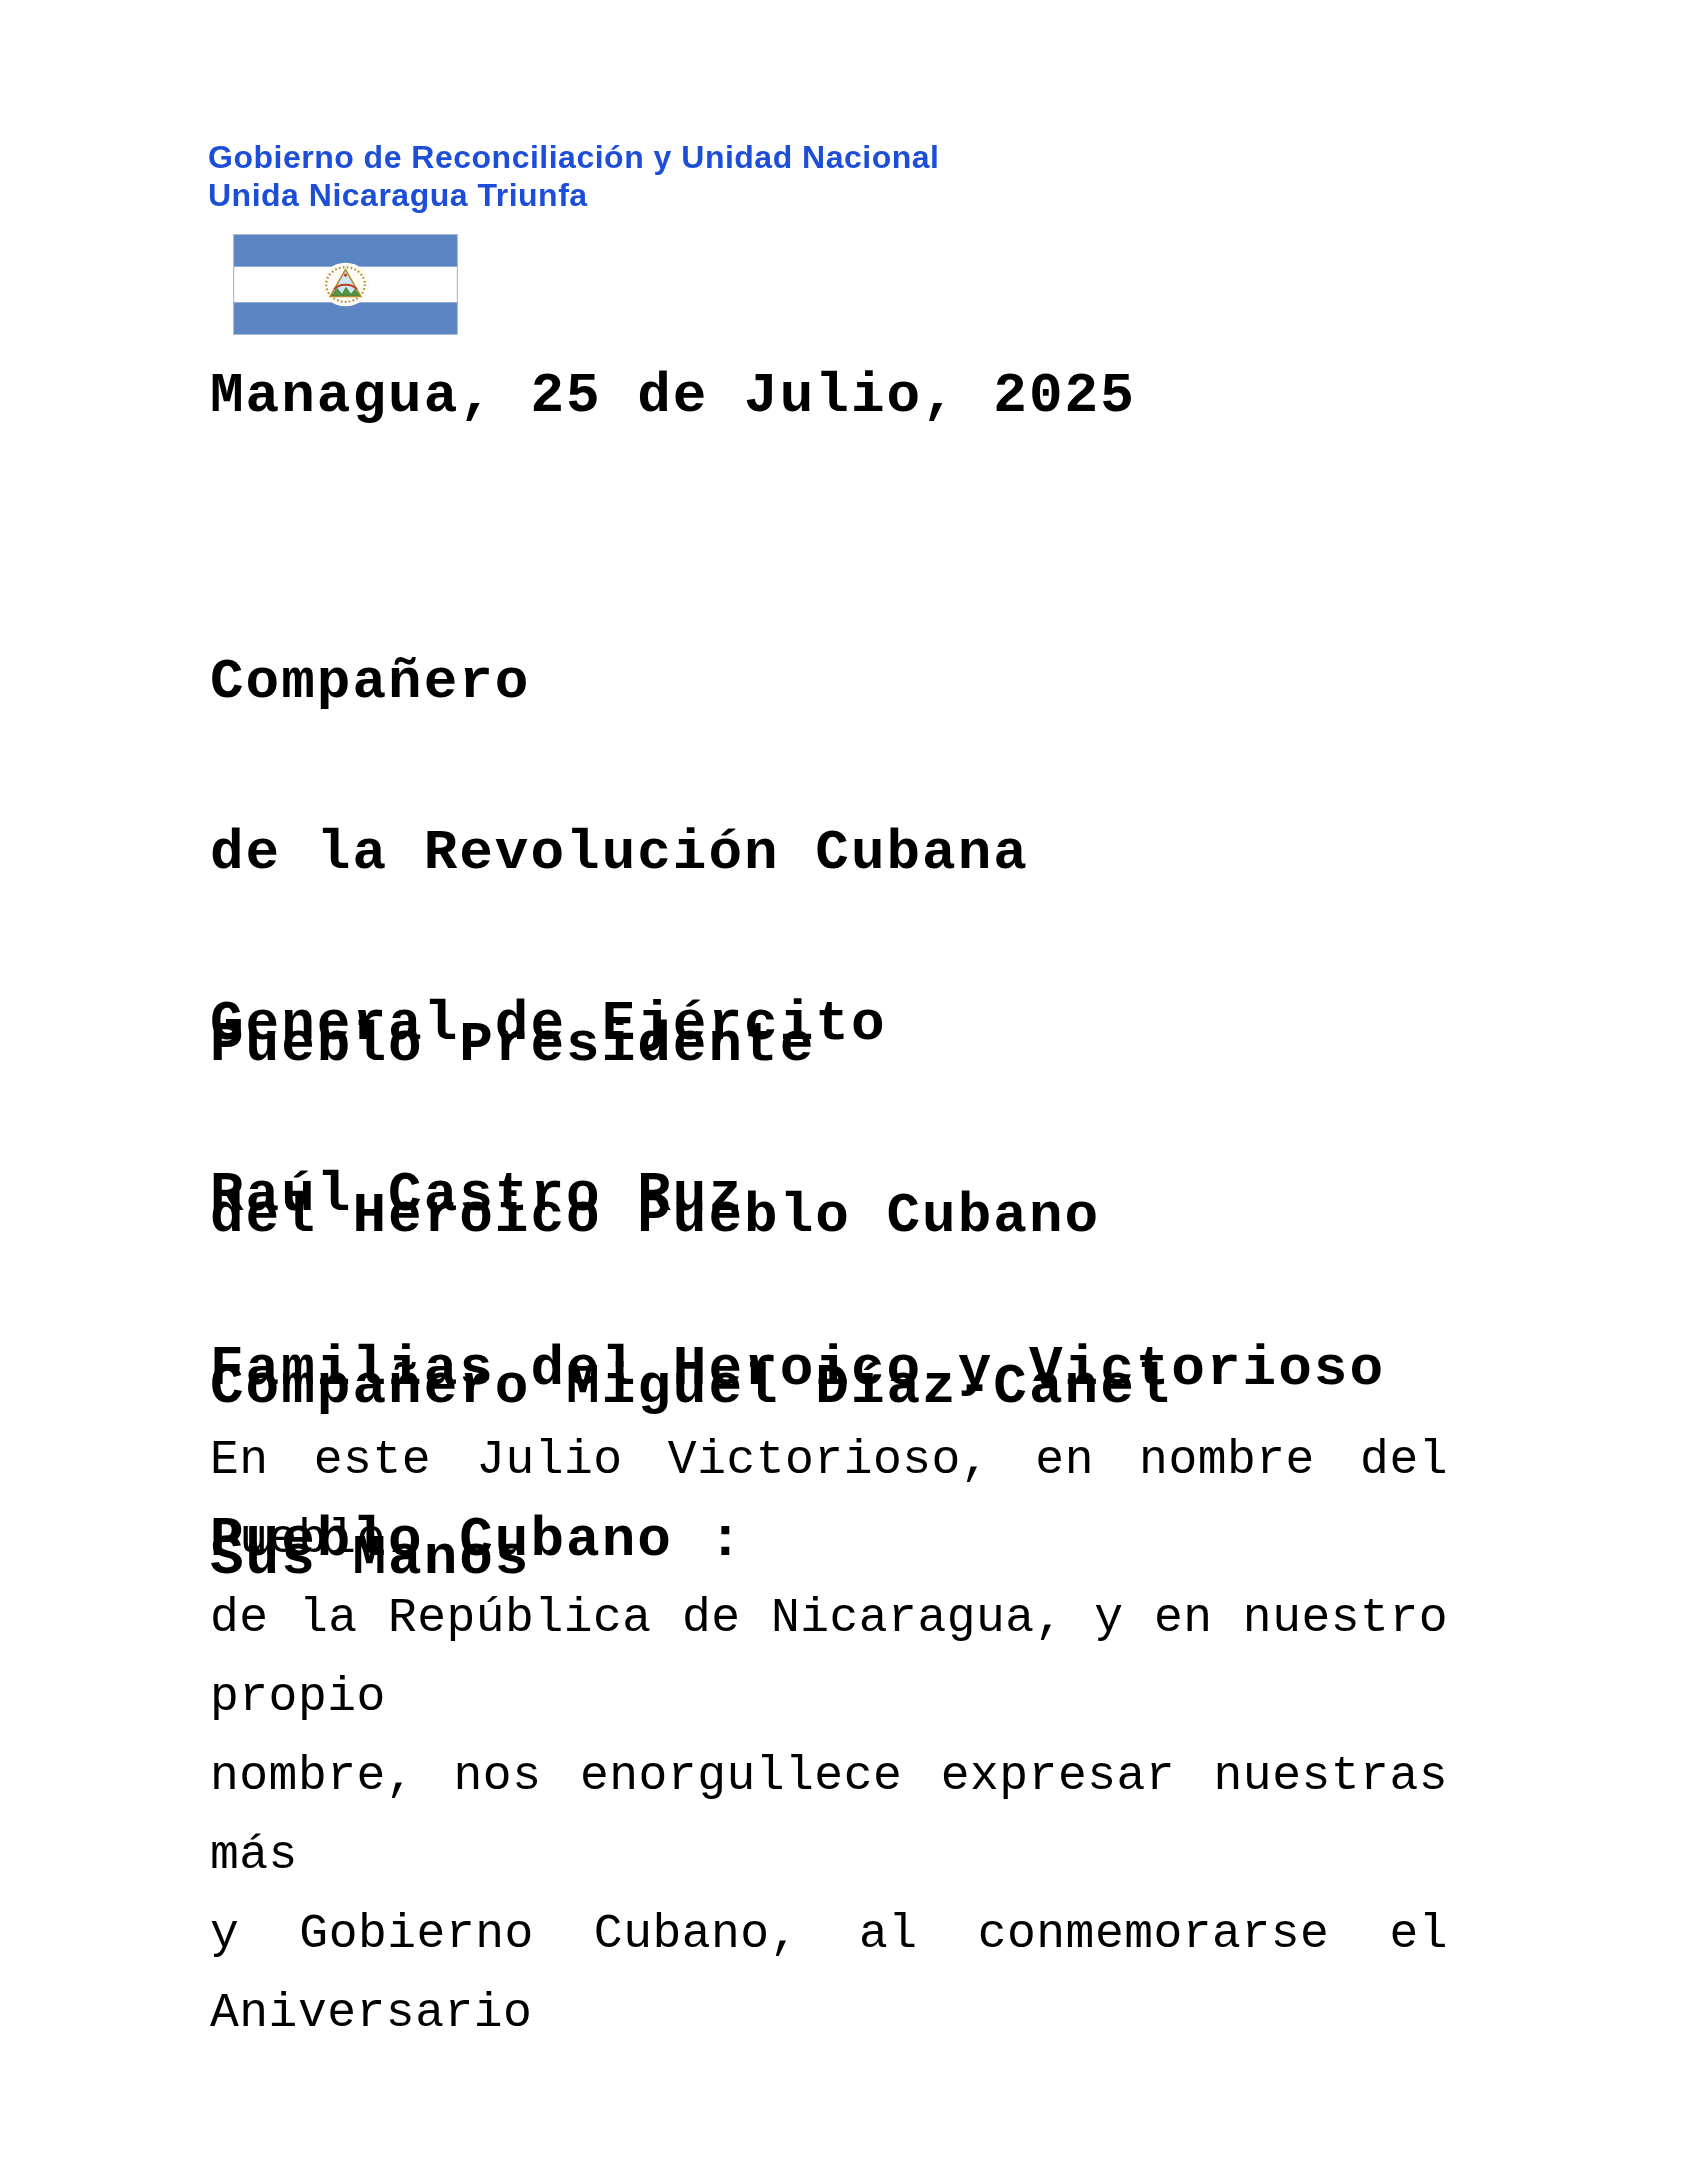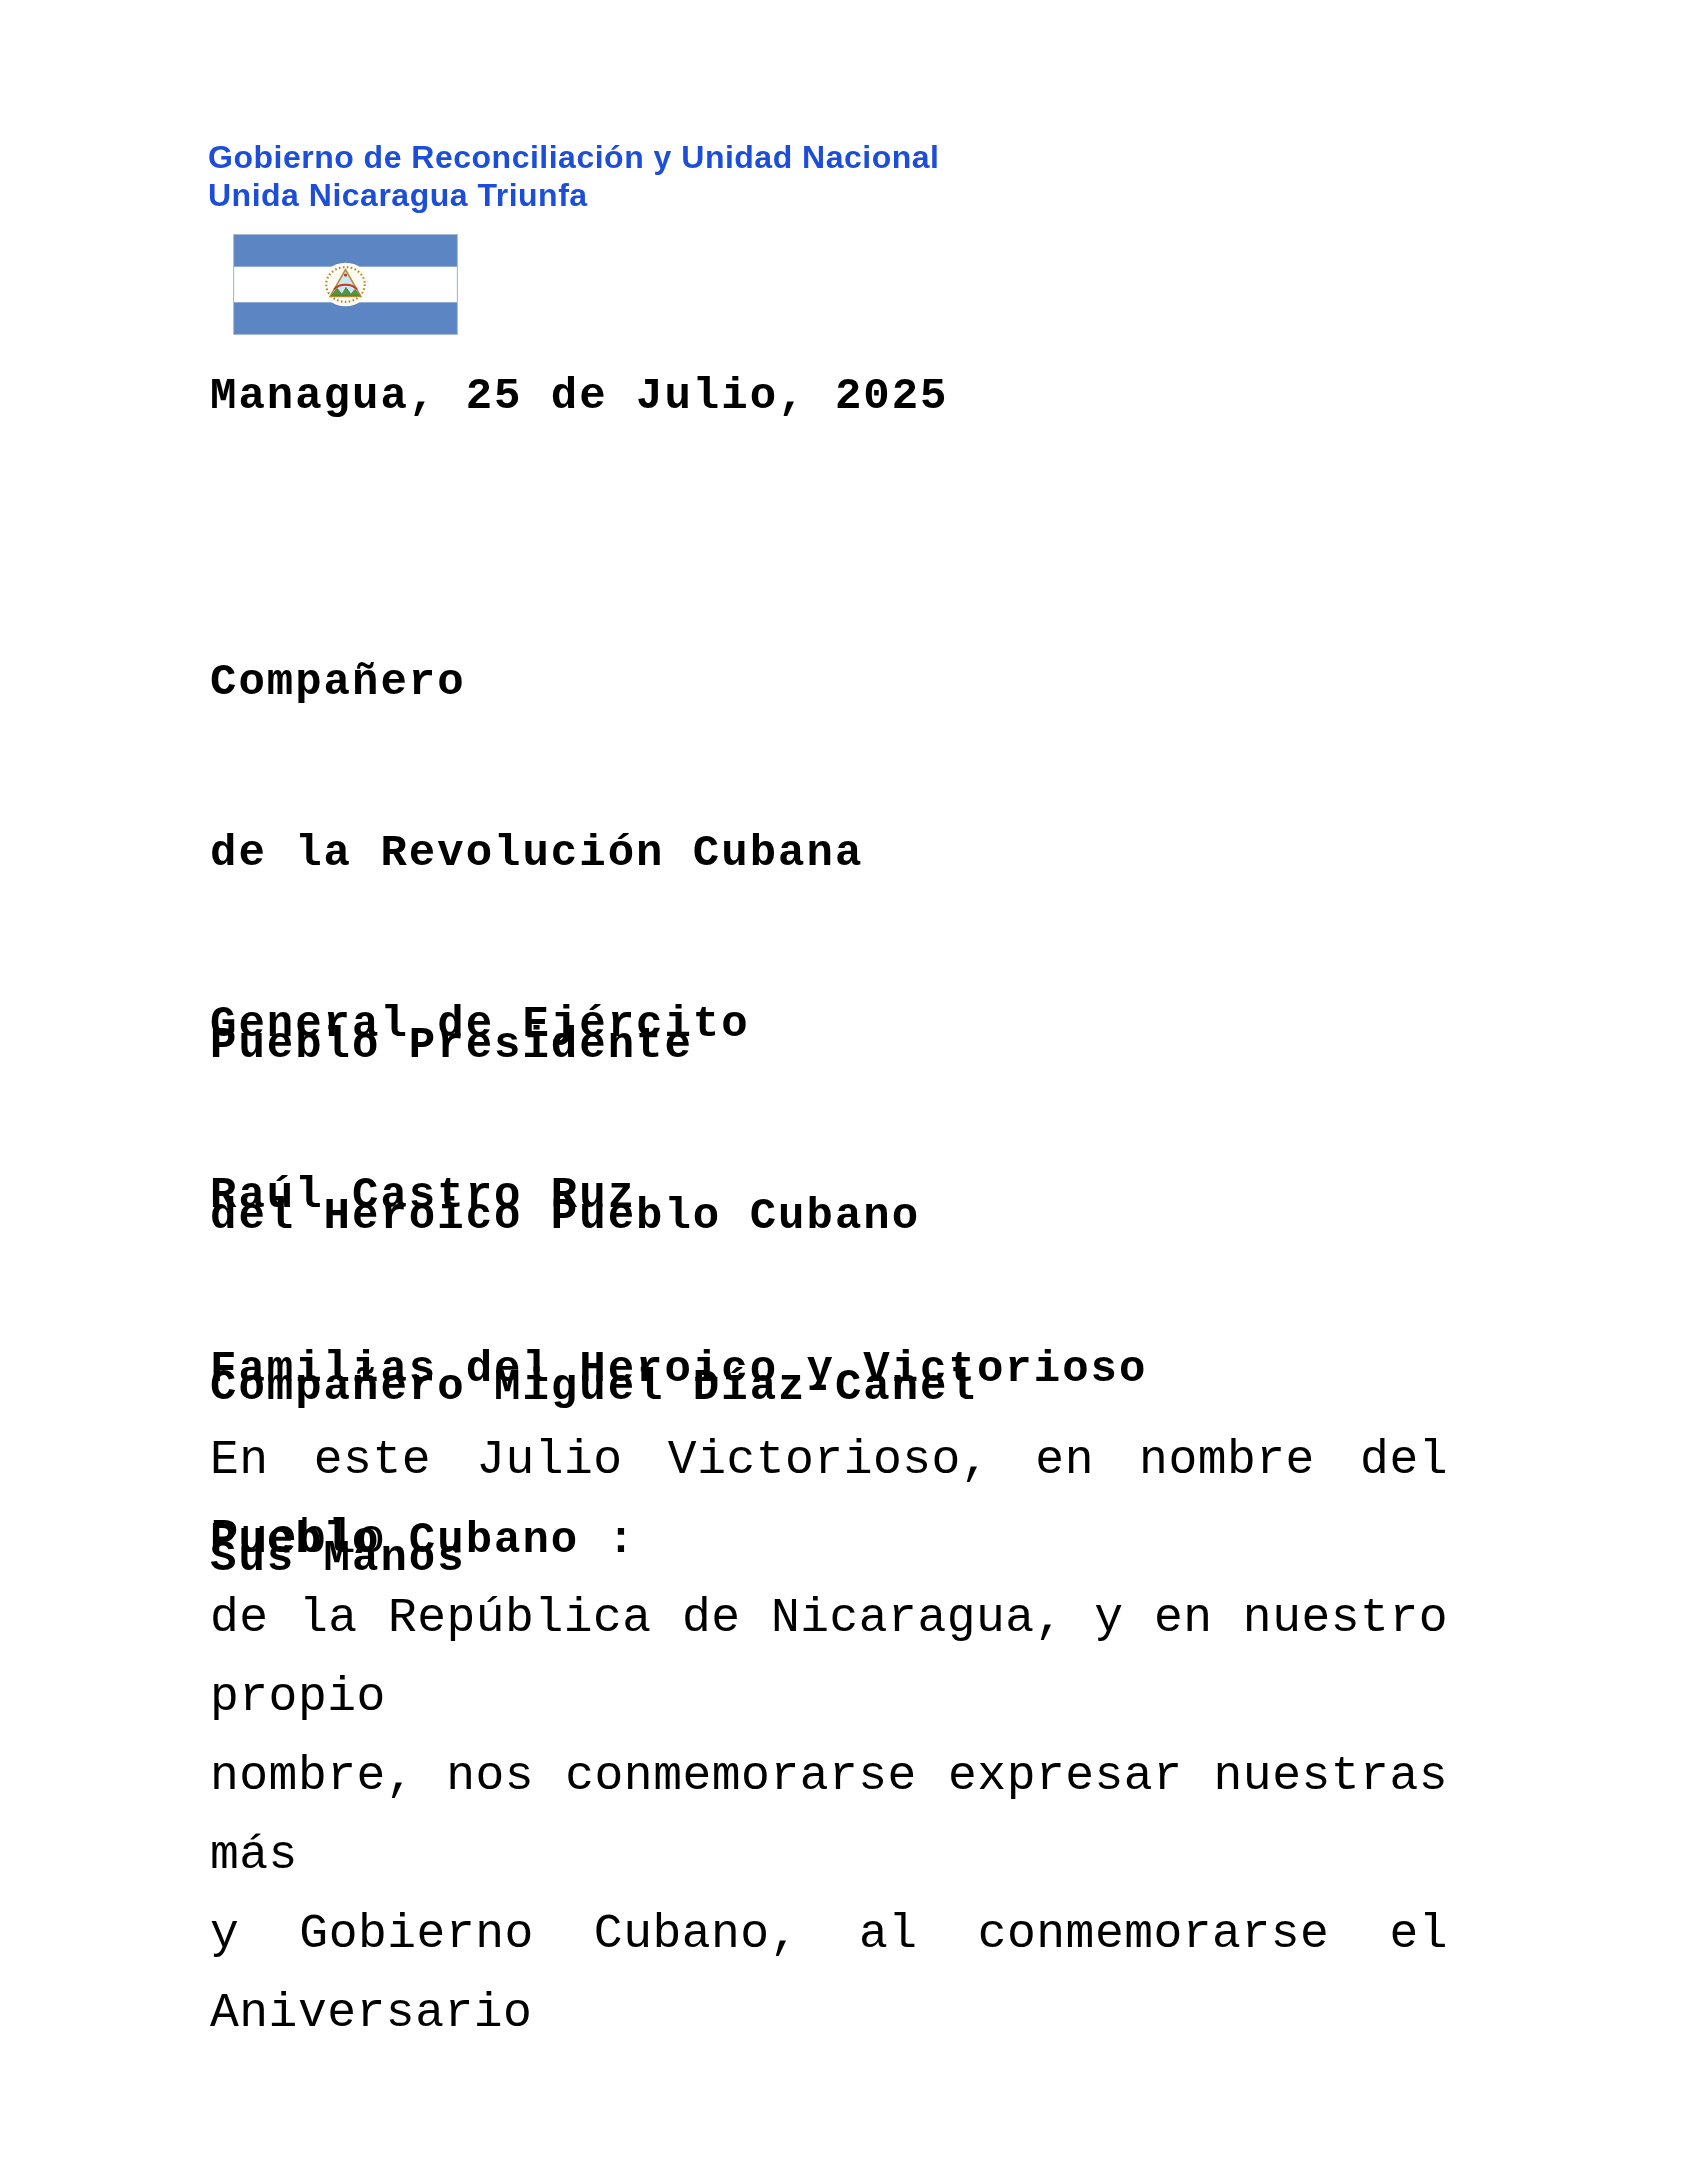--- a/index.html
+++ b/index.html
@@ -19,21 +19,21 @@
   }
   
   .flag{
     position:absolute;left:233px;top:234px;width:225px;height:101px;
   }
   .flag svg{display:block;}
   
   .mono{
     font-family:"Liberation Mono","DejaVu Sans Mono",monospace;
     font-weight:bold;color:#000;
-    font-size:44px;line-height:57px;letter-spacing:2px;
+    font-size:56px;line-height:57px;letter-spacing:2px;
     white-space:pre;
   }
   .date-line{position:absolute;left:210px;top:368px;}
   .recipient-1{position:absolute;left:210px;top:540px;}
   .recipient-2{position:absolute;left:210px;top:903px;}
   .salutation{position:absolute;left:210px;top:1227px;}
   
   .body-par{
     position:absolute;left:210px;top:1421px;width:1238px;
     font-family:"Liberation Mono","DejaVu Sans Mono",monospace;
@@ -88,18 +88,18 @@
   </div>
 
   <div class="mono salutation">
     <div>Familias del Heroico y Victorioso</div>
     <div>Pueblo Cubano :</div>
   </div>
 
   <div class="body-par">
     <div class="body-line">En este Julio Victorioso, en nombre del Pueblo</div>
     <div class="body-line">de la República de Nicaragua, y en nuestro propio</div>
-    <div class="body-line">nombre, nos conmemorarse expresar nuestras más</div>
+    <div class="body-line">nombre, nos enorgullece expresar nuestras más</div>
     <div class="body-line">y Gobierno Cubano, al conmemorarse el Aniversario</div>
   </div>
 
 </div>
 
 
 </body></html>

